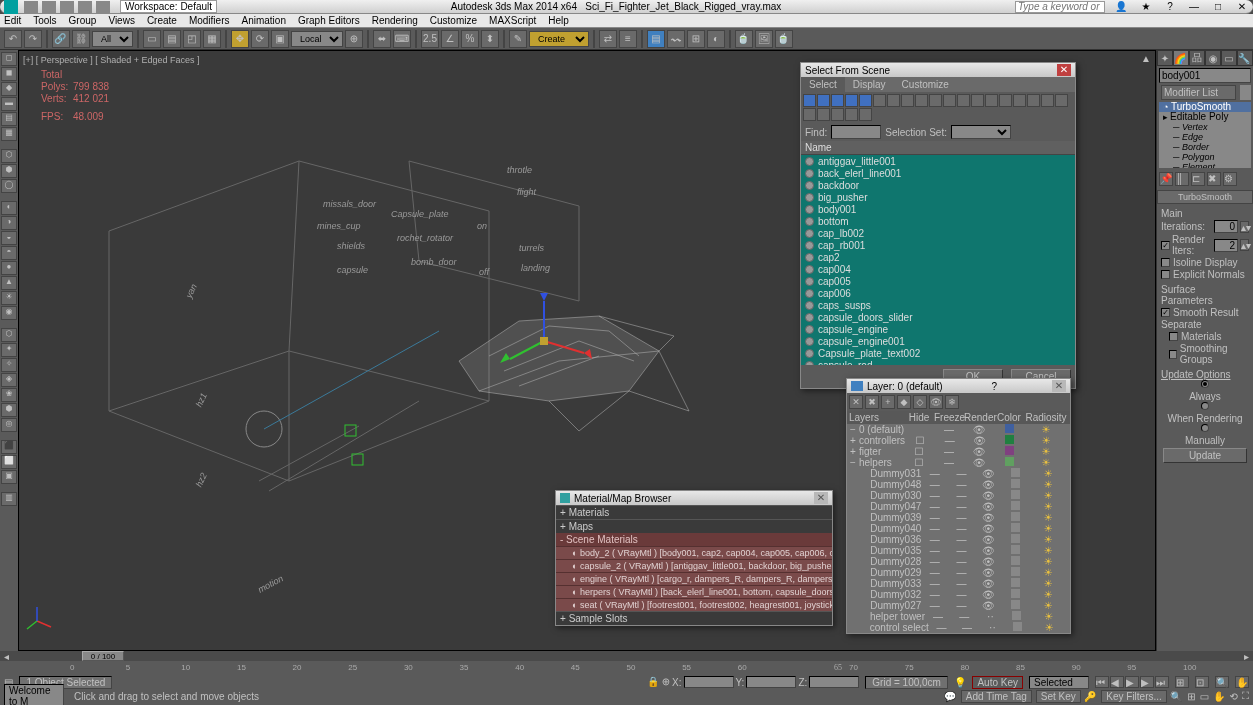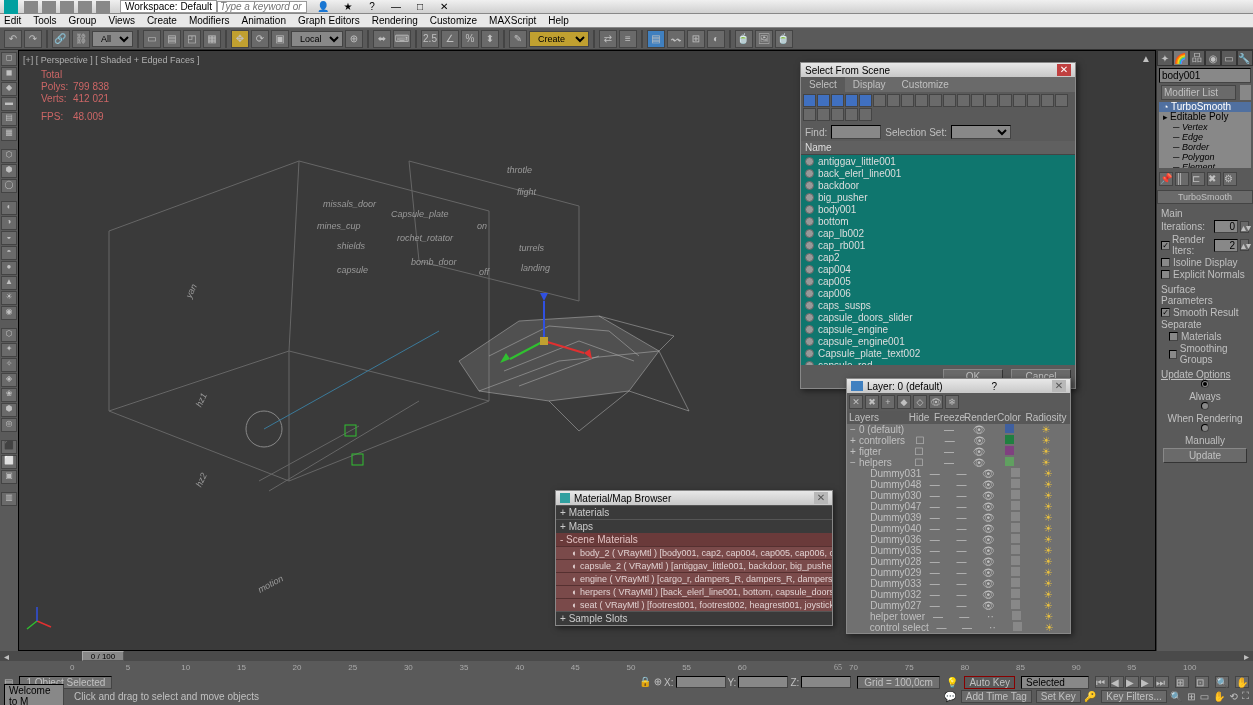--- a/index.html
+++ b/index.html
@@ -1,19 +1,19 @@
 <!DOCTYPE html>
 <html><head>
 <meta charset="utf-8">
 <style>
 * { margin: 0; padding: 0; box-sizing: border-box; font-family: "Segoe UI", Tahoma, sans-serif; font-size: 10px; }
 body { background: #4a4a4a; color: #c0c0c0; width: 1253px; height: 705px; overflow: hidden; position: relative; }
 
 
-.titlebar { height: 14px; background: linear-gradient(#f0f0f0,#d0d0d0); display: flex; align-items: center; padding: 0 4px; color: #000; border-bottom: 1px solid #888; }
+.titlebar { height: 14px; background: linear-gradient(#f0f0f0,#d0d0d0); display: flex; align-items: center; padding: 0 4px; color: #000; border-bottom: 1px solid #888; border-radius: 7px; }
 .titlebar .logo { width: 14px; height: 14px; background: #00a0a0; margin-right: 6px; }
 .titlebar .file-ops { display: flex; gap: 4px; margin-right: 10px; }
 .titlebar .file-ops .op { width: 14px; height: 12px; background: #888; }
 .titlebar .ws { border: 1px solid #999; padding: 0 4px; background: #fff; }
 .titlebar .title { flex: 1; text-align: center; font-size: 10px; }
 .titlebar .search { width: 90px; height: 12px; background: #fff; border: 1px solid #999; font-style: italic; color: #888; padding: 0 2px; }
 .titlebar .win-btns { display: flex; gap: 10px; margin-left: 10px; }
 .titlebar .win-btns span { width: 14px; text-align: center; cursor: pointer; }
 
 
@@ -115,21 +115,21 @@
 .timeline .slider { position:absolute; left:82px; top:0; width:42px; height:10px; background:#888; border:1px outset #aaa; font-size:8px; text-align:center; color:#000; }
 .ruler { height:14px; background:#5a5a5a; display:flex; position:relative; padding:0 70px; }
 .ruler .tick { position:absolute; font-size:8px; color:#aaa; top:2px; }
 .status1 { height:14px; display:flex; align-items:center; background:#5a5a5a; padding:0 4px; gap:6px; font-size:10px; }
 .status1 .sel-info { background:#707070; padding:0 6px; border:1px inset #444; }
 .status1 .coord-group { display:flex; gap:2px; margin-left:auto; }
 .status1 .coord { display:flex; align-items:center; gap:2px; }
 .status1 .coord input { width:50px; background:#888; border:1px inset #444; color:#000; height:12px; font-size:9px; }
 .status1 .grid-info { background:#707070; padding:0 6px; border:1px inset #444; }
 .status1 .autokey { border:1px solid #800; padding:0 4px; }
-.status1 .key-dd { background:#888; color:#000; border:1px inset #444; padding:0 4px; width:68px; }
+.status1 .key-dd { background:#888; color:#000; border:1px inset #444; padding:0 4px; width:60px; }
 .status1 .play-btns { display:flex; gap:1px; }
 .status1 .pb { width:14px; height:12px; background:#6a6a6a; border:1px solid #444; }
 .status2 { height:14px; display:flex; align-items:center; background:#5a5a5a; padding:0 4px; gap:6px; font-size:10px; }
 .status2 .welcome { background:#888; color:#000; padding:0 4px; border:1px inset #444; width:60px; }
 .status2 .prompt { flex:0 0 auto; padding:0 4px; }
 .status2 .tag-area { margin-left:auto; display:flex; gap:4px; align-items:center; }
 .status2 .tag-btn { background:#6a6a6a; border:1px solid #444; padding:0 4px; }
 </style>
 </head>
 <body>
@@ -137,20 +137,23 @@
 <div class="titlebar">
   <div class="logo"></div>
   <div class="file-ops">
     <div class="op"></div>
     <div class="op"></div>
     <div class="op"></div>
     <div class="op"></div>
     <div class="op"></div>
   </div>
   <div class="ws">Workspace: Default</div>
+  <div class="title">
+    <span>Autodesk 3ds Max  2014 x64</span>&nbsp;&nbsp;&nbsp;<span>Sci_Fi_Fighter_Jet_Black_Rigged_vray.max</span>
+  </div>
   <input class="search" placeholder="Type a keyword or phrase" style="">
   <div class="win-btns">
     <span>👤</span>
     <span>★</span>
     <span>?</span>
     <span>—</span>
     <span>□</span>
     <span>✕</span>
   </div>
 </div>

